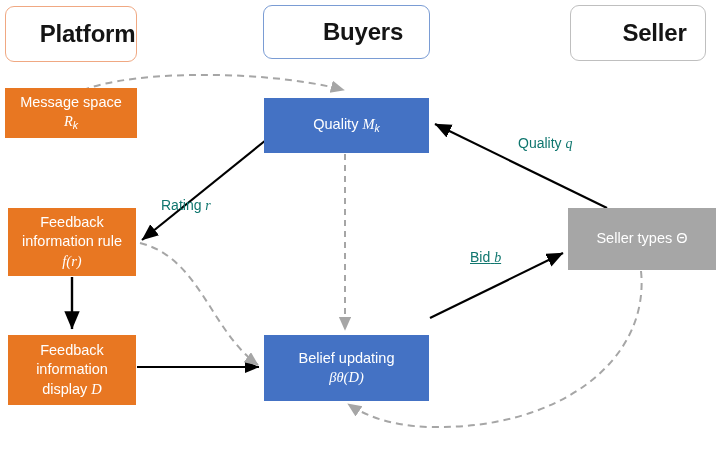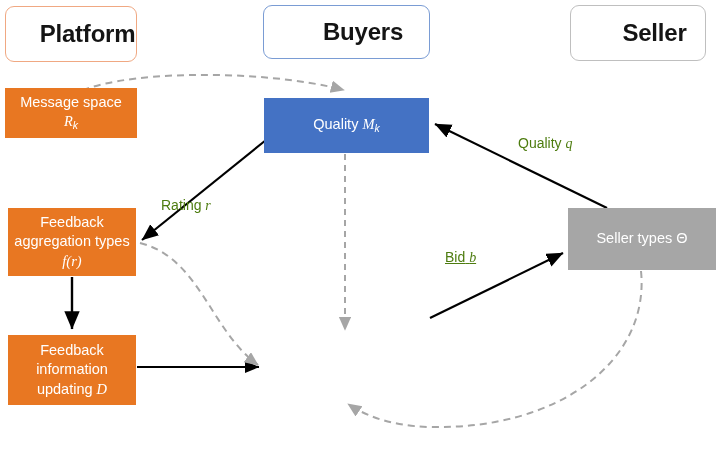--- a/index.html
+++ b/index.html
@@ -74,27 +74,27 @@
   .sub {
     font-size: 0.72em;
     vertical-align: -0.32em;
     font-style: italic;
   }
 
   
   .edge-label {
     position: absolute;
     font-size: 14px;
-    color: #4d7c0f;
+    color: #0f766e;
     white-space: nowrap;
   }
   #lbl-rating   { left: 161px; top: 153px; margin-top: 44px; }
   #lbl-feedback { left: 152px; top: 371px; }
   #lbl-quality  { left: 518px; top: 135px; }
-  #lbl-bid      { left: 445px; top: 249px; text-decoration: underline; }
+  #lbl-bid      { left: 470px; top: 249px; text-decoration: underline; }
 </style>
 </head>
 <body>
 
 <div id="canvas">
 
   <svg id="edges" viewBox="0 0 720 467">
     <defs>
       <marker id="arrow-solid" markerWidth="9" markerHeight="9" refX="7.4" refY="3.2" orient="auto" markerUnits="strokeWidth">
         <path d="M0,0 L7.6,3.2 L0,6.4 Z" fill="#000000"></path>
@@ -137,40 +137,44 @@
 
   <div class="node orange" id="n-message">
     <div>Message space</div>
     <div>
       <span class="mi">R</span><span class="sub">k</span>
     </div>
   </div>
 
   <div class="node orange" id="n-aggregate">
     <div>Feedback</div>
-    <div>aggregation types</div>
+    <div>information rule</div>
     <div class="mi">f(r)</div>
   </div>
 
   <div class="node orange" id="n-display">
     <div>Feedback</div>
     <div>information</div>
     <div>
-      <span>updating</span>
+      <span>display</span>
       <span class="mi">D</span>
     </div>
   </div>
 
   <div class="node blue" id="n-mapping">
     <div>
       <span>Quality</span>
       <span class="mi">M</span><span class="sub">k</span>
     </div>
   </div>
 
+  <div class="node blue" id="n-belief">
+    <div>Belief updating</div>
+    <div class="mi">βθ(D)</div>
+  </div>
 
   <div class="node gray" id="n-seller">
     <div>Seller types Θ</div>
   </div>
 
   <div class="edge-label" id="lbl-rating">
     <span>Rating</span>
     <span class="mi">r</span>
   </div>
 

